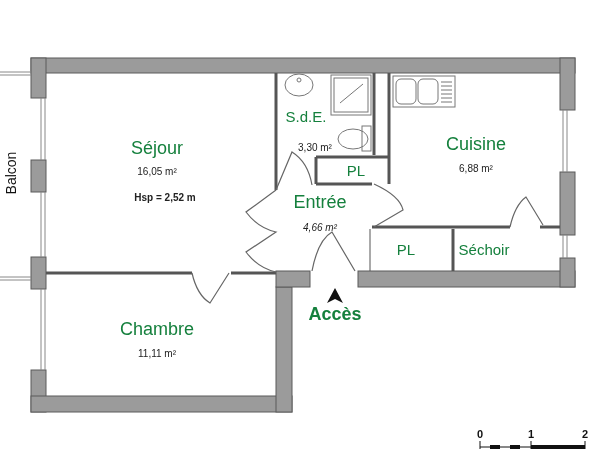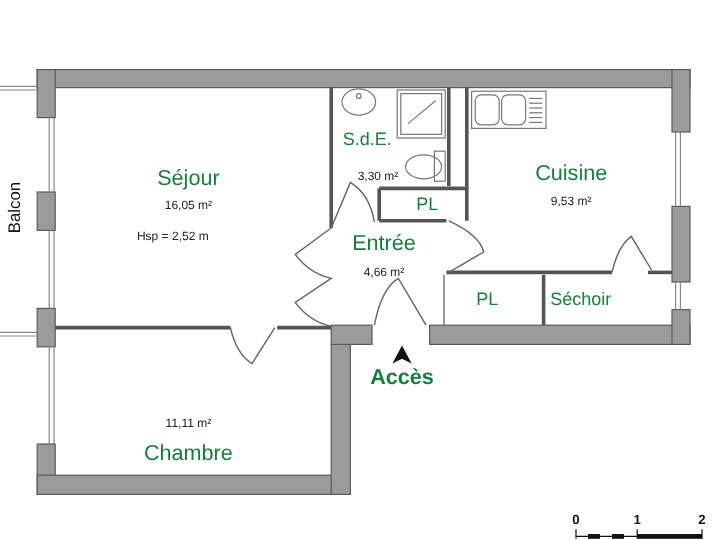--- a/index.html
+++ b/index.html
@@ -132,36 +132,36 @@
     <line x1="480" y1="441" x2="480" y2="449" stroke="#111"></line>
     <line x1="531" y1="441" x2="531" y2="449" stroke="#111"></line>
     <line x1="585" y1="441" x2="585" y2="449" stroke="#111"></line>
   </g>
 </svg>
 
 <div class="balcon">Balcon</div>
 
 <div class="lbl room-name" style="left:157px;top:138px;">Séjour</div>
 <div class="lbl room-area" style="left:157px;top:166px;">16,05 m²</div>
-<div class="lbl room-area" style="left:144px;top:192px;">Hsp = 2,52 m</div>
+<div class="lbl room-area" style="left:165px;top:192px;font-weight:bold;">Hsp = 2,52 m</div>
 
 <div class="lbl small-name" style="left:306px;top:108px;">S.d.E.</div>
 <div class="lbl room-area" style="left:315px;top:142px;">3,30 m²</div>
 
 <div class="lbl room-name" style="left:476px;top:134px;">Cuisine</div>
-<div class="lbl room-area" style="left:476px;top:163px;">9,53 m²</div>
+<div class="lbl room-area" style="left:476px;top:163px;">6,88 m²</div>
 
 <div class="lbl small-name" style="left:356px;top:162px;">PL</div>
 
 <div class="lbl room-name" style="left:320px;top:192px;">Entrée</div>
-<div class="lbl room-area" style="left:320px;top:222px;">4,66 m²</div>
+<div class="lbl room-area" style="left:320px;top:222px;font-style:italic;">4,66 m²</div>
 
 <div class="lbl small-name" style="left:406px;top:241px;">PL</div>
 <div class="lbl small-name" style="left:484px;top:241px;">Séchoir</div>
 
-<div class="lbl room-name" style="left:157px;top:319px;margin-top:48px;">Chambre</div>
+<div class="lbl room-name" style="left:157px;top:319px;">Chambre</div>
 <div class="lbl room-area" style="left:157px;top:348px;">11,11 m²</div>
 
 <div class="lbl room-name" style="left:335px;top:304px;font-weight:bold;">Accès</div>
 
 <div class="scale-txt" style="left:480px;top:428px;">0</div>
 <div class="scale-txt" style="left:531px;top:428px;">1</div>
 <div class="scale-txt" style="left:585px;top:428px;">2</div>
 
 </body></html>

